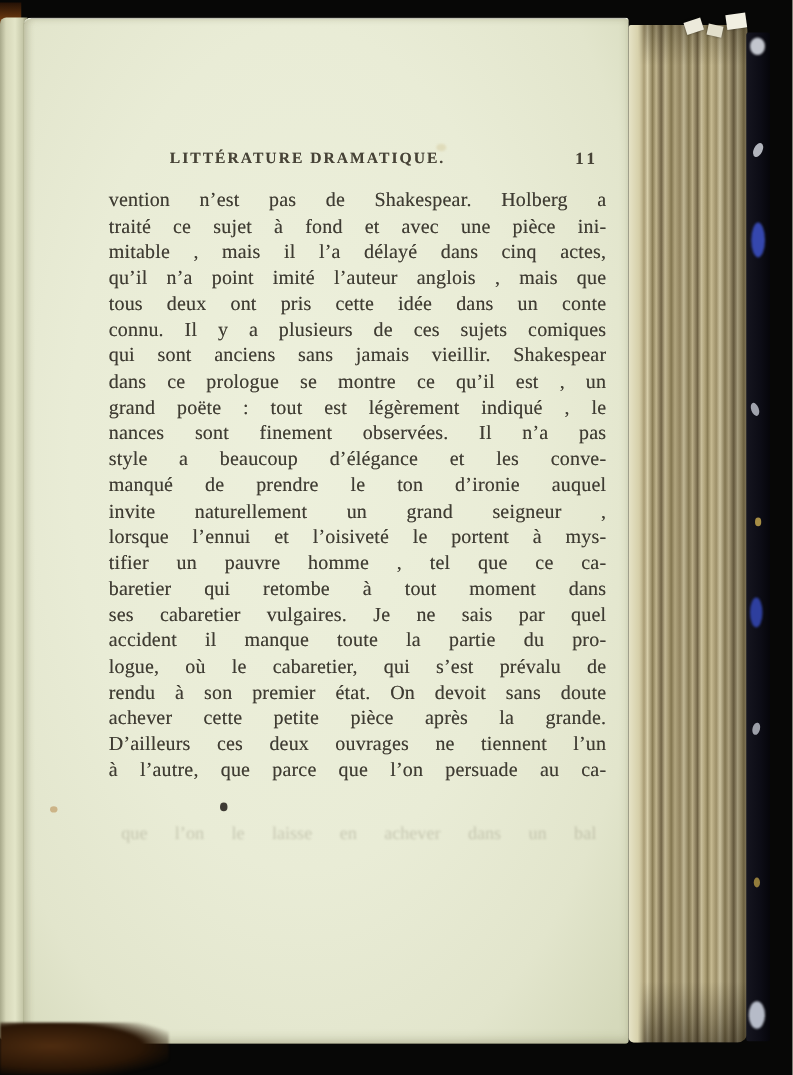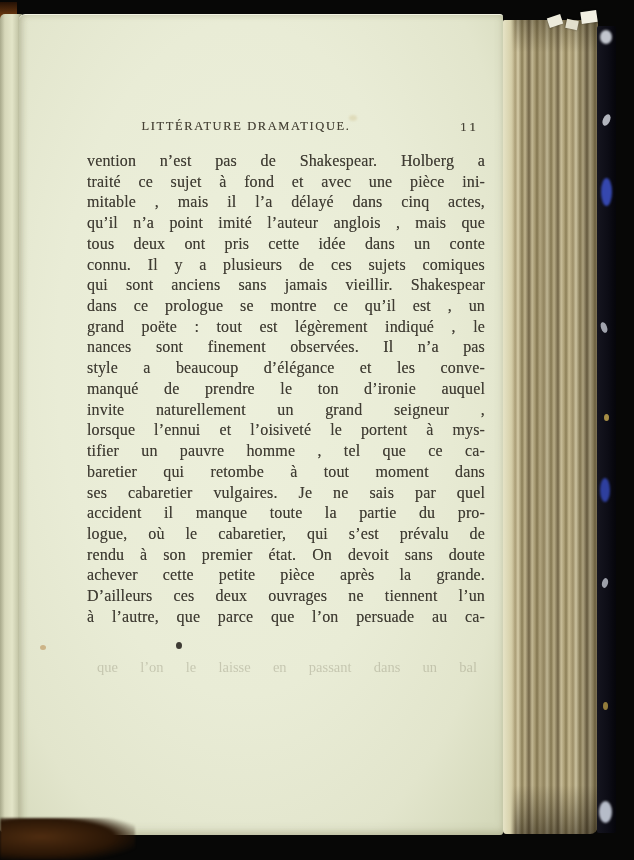--- a/index.html
+++ b/index.html
@@ -42,20 +42,21 @@
 
   
   .text-block{
     position:absolute;left:68px;top:104px;width:398px;
     color:#3f3c33;
   }
   .header-row{
     position:relative;height:20px;
     font-size:12.5px;letter-spacing:1.6px;color:#474337;
     text-shadow:0 0 .5px rgba(70,65,50,.5);
+    font-weight:bold;
   }
   .header-title{
     position:absolute;left:50%;transform:translateX(-50%) translateX(-40px);
     white-space:nowrap;
   }
   .page-number{
     position:absolute;right:6px;top:0;font-size:13.5px;letter-spacing:3px;
   }
   .lines{margin-top:12px;}
   .line{
@@ -165,21 +166,21 @@
         <div class="line">accident il manque toute la partie du pro-</div>
         <div class="line">logue, où le cabaretier, qui s’est prévalu de</div>
         <div class="line">rendu à son premier état. On devoit sans doute</div>
         <div class="line">achever cette petite pièce après la grande.</div>
         <div class="line">D’ailleurs ces deux ouvrages ne tiennent l’un</div>
         <div class="line">à l’autre, que parce que l’on persuade au ca-</div>
       </div>
     </div>
 
     <div class="ink-dot"></div>
-    <div class="ghost-line">que l’on le laisse en passant dans un bal</div>
+    <div class="ghost-line">que l’on le laisse en achever dans un bal</div>
   </div>
 
   <div class="fore-edge">
     <div class="curl"></div>
   </div>
   <div class="scrap scrap1"></div>
   <div class="scrap scrap2"></div>
   <div class="scrap scrap3"></div>
 
   <div class="marble">

